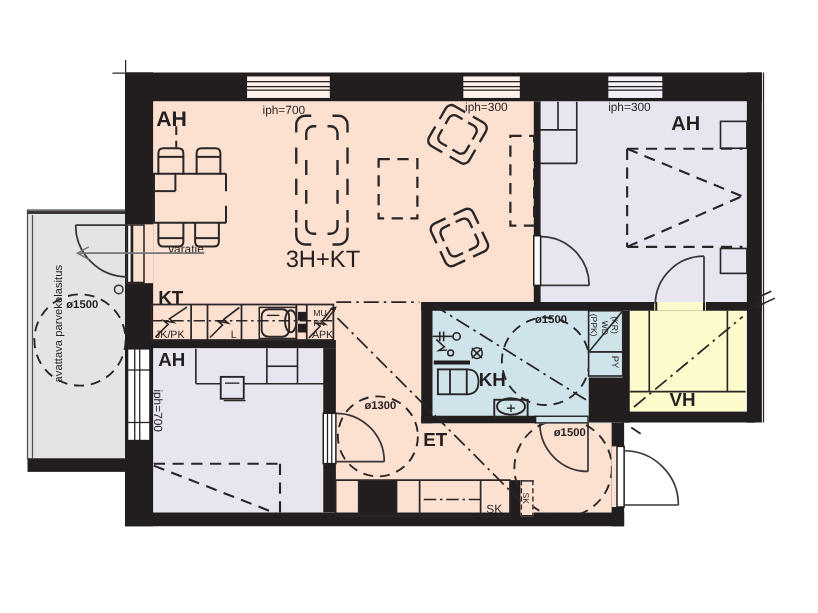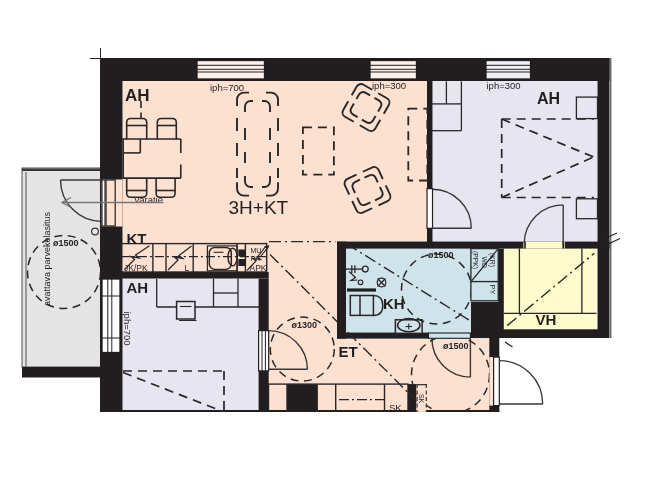--- a/index.html
+++ b/index.html
@@ -1,16 +1,16 @@
 <!DOCTYPE html>
 <html><head>
 <meta charset="utf-8">
 <style>
   html,body{margin:0;padding:0;background:#ffffff;}
-  .wrap{position:relative;width:654px;height:412px;overflow:hidden;}
+  .wrap{position:relative;width:654px;height:490px;overflow:hidden;}
   svg{position:absolute;left:0;top:0;}
   text{font-family:"Liberation Sans", sans-serif;fill:#231f20;}
 </style>
 </head>
 <body>
 <div class="wrap">
 <svg width="654" height="490" viewBox="0 0 654 490">
 <defs>
 <clipPath id="etclip">
           <rect x="337" y="338.8" width="152.3" height="72.5"></rect>

